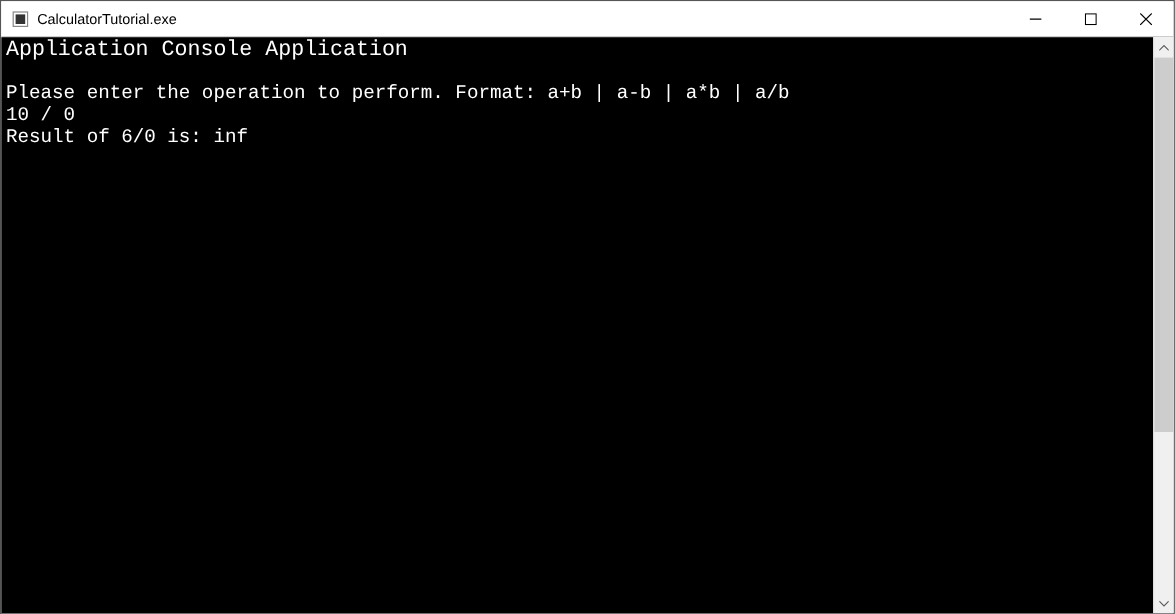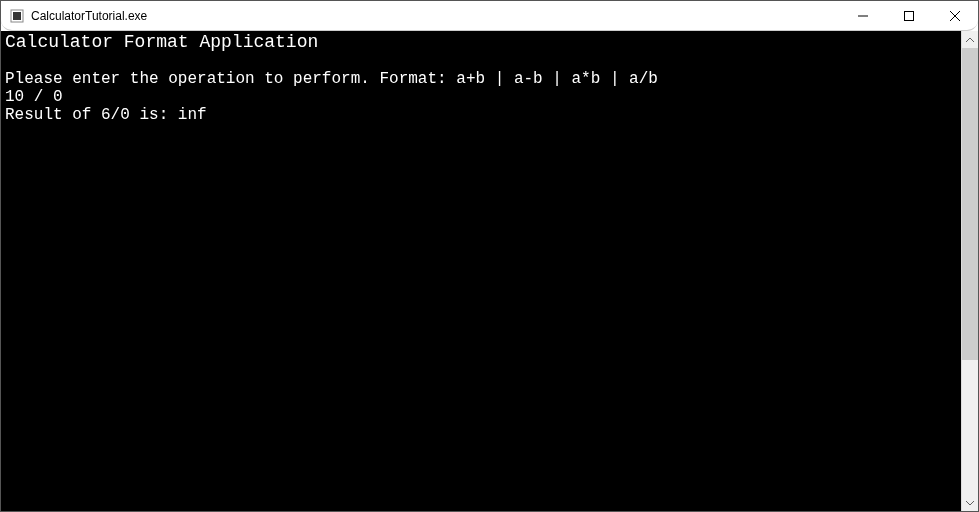--- a/index.html
+++ b/index.html
@@ -14,21 +14,20 @@
       font-family: "Segoe UI", Tahoma, sans-serif;
       overflow: hidden;
       border: 1px solid #555;
     }
     .titlebar {
       height: 30px;
       background: #ffffff;
       display: flex;
       align-items: center;
       border-bottom: 1px solid #ccc;
-      border-radius: 11px;
     }
     .titlebar-icon {
       width: 16px;
       height: 16px;
       margin-left: 8px;
       margin-right: 6px;
       display: inline-flex;
       align-items: center;
       justify-content: center;
     }
@@ -145,21 +144,21 @@
     <button class="titlebar-btn close">
       <svg viewBox="0 0 10 10">
         <line x1="0" y1="0" x2="10" y2="10" stroke="#000" stroke-width="1"></line>
         <line x1="10" y1="0" x2="0" y2="10" stroke="#000" stroke-width="1"></line>
       </svg>
     </button>
   </div>
 </div>
 
 <div class="content-area">
-  <div class="console"><span class="header-line">Calculator Format Application</span>
+  <div class="console"><span class="header-line">Application Console Application</span>
 <span></span>
 <span>Please enter the operation to perform. Format: a+b | a-b | a*b | a/b</span>
 <span>10 / 0</span>
 <span>Result of 6/0 is: inf</span>
 <span class="cursor"></span></div>
   <div class="scrollbar">
     <div class="scroll-arrow">
       <svg viewBox="0 0 8 8">
         <path d="M0,6 L4,2 L8,6" fill="none" stroke="#606060" stroke-width="1"></path>
       </svg>

